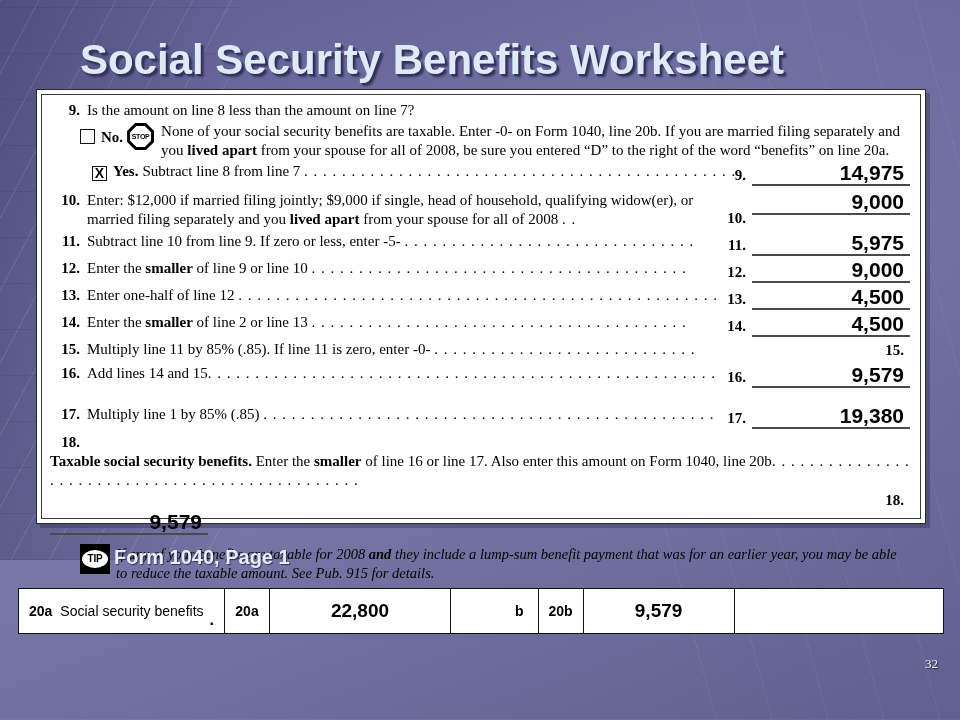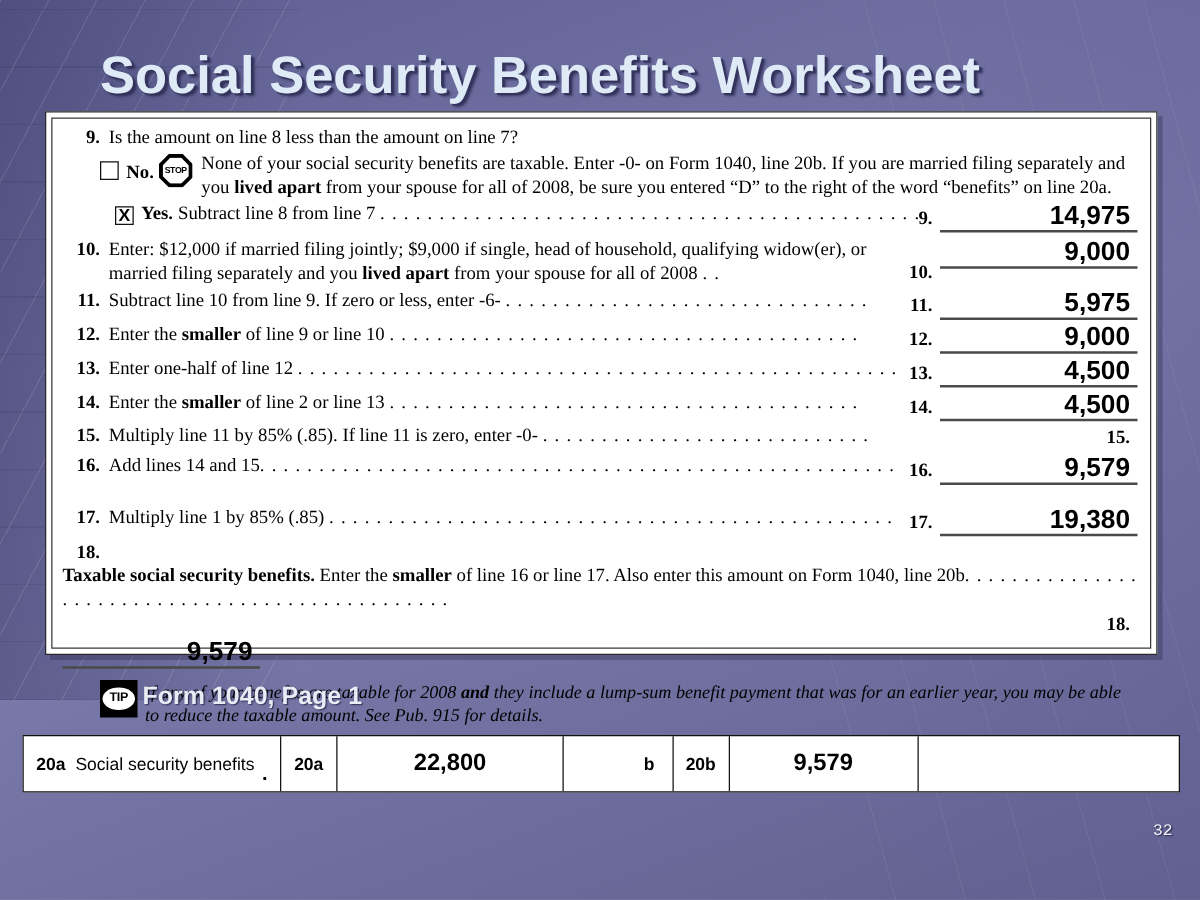--- a/index.html
+++ b/index.html
@@ -255,21 +255,21 @@
     display: flex; align-items: center;
     padding: 0 10px 0 12px;
     white-space: nowrap;
   }
   .f-bdesc b { font-weight: bold; margin-right: 4px; }
 
   
   #page-number {
     position: absolute;
     right: 22px; bottom: 48px;
-    font-family: Liberation Mono, monospace;
+    font-family: Liberation Serif, serif;
     font-size: 13px;
     color: #f0f0f6;
     text-shadow: 1px 1px 1px rgba(25,25,55,0.8);
     margin-top: 42px;
   }
 </style>
 </head>
 <body>
 
 <div id="slide-bg"></div>
@@ -315,21 +315,21 @@
       </div>
       <div class="lineno-right">10.</div>
       <div class="amtwrap">
         <div class="amt">9,000</div>
       </div>
     </div>
 
     <div class="wrow" style="margin-top:3px;">
       <div class="num">11.</div>
       <div class="body" style="overflow:hidden; white-space:nowrap;">
-        <span>Subtract line 10 from line 9. If zero or less, enter -6-</span>
+        <span>Subtract line 10 from line 9. If zero or less, enter -5-</span>
         <span class="dots">. . . . . . . . . . . . . . . . . . . . . . . . . . . . . . .</span>
       </div>
       <div class="lineno-right">11.</div>
       <div class="amtwrap">
         <div class="amt">5,975</div>
       </div>
     </div>
 
     <div class="wrow" style="margin-top:3px;">
       <div class="num">12.</div>

